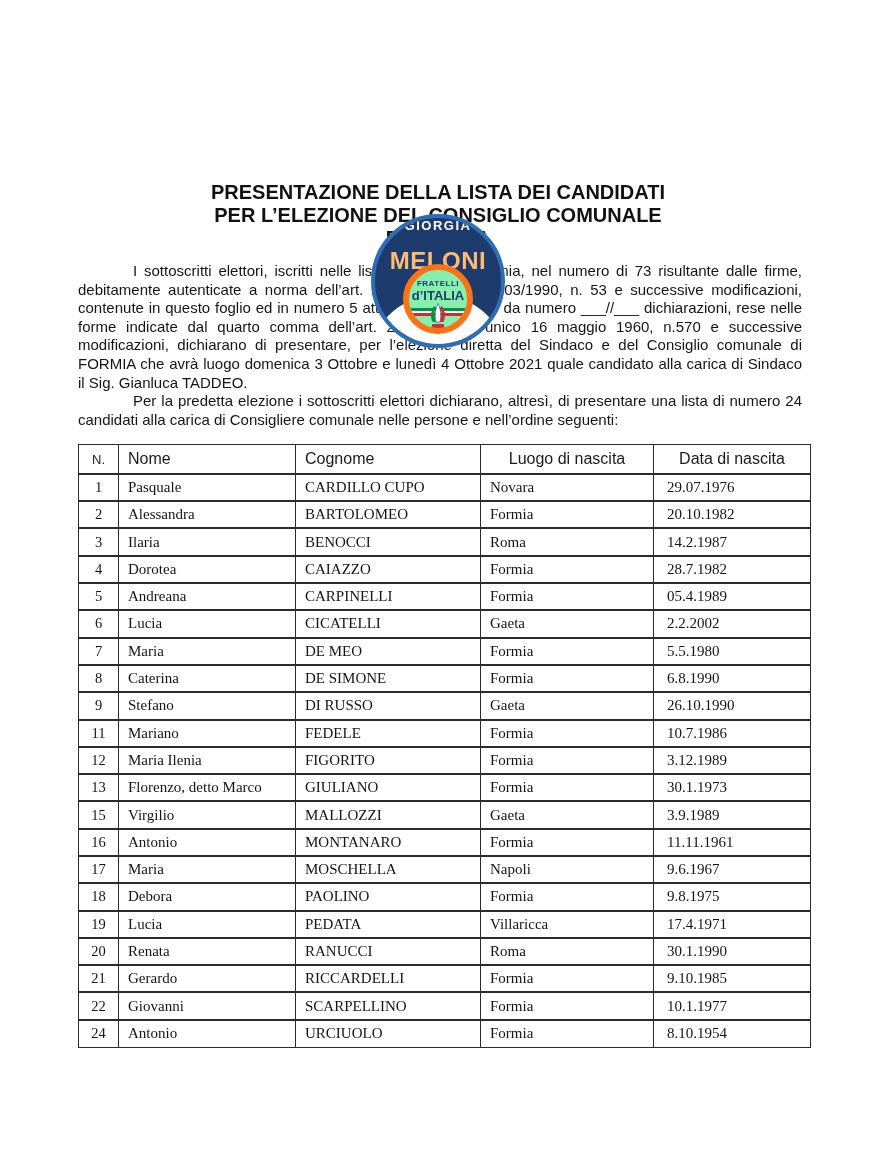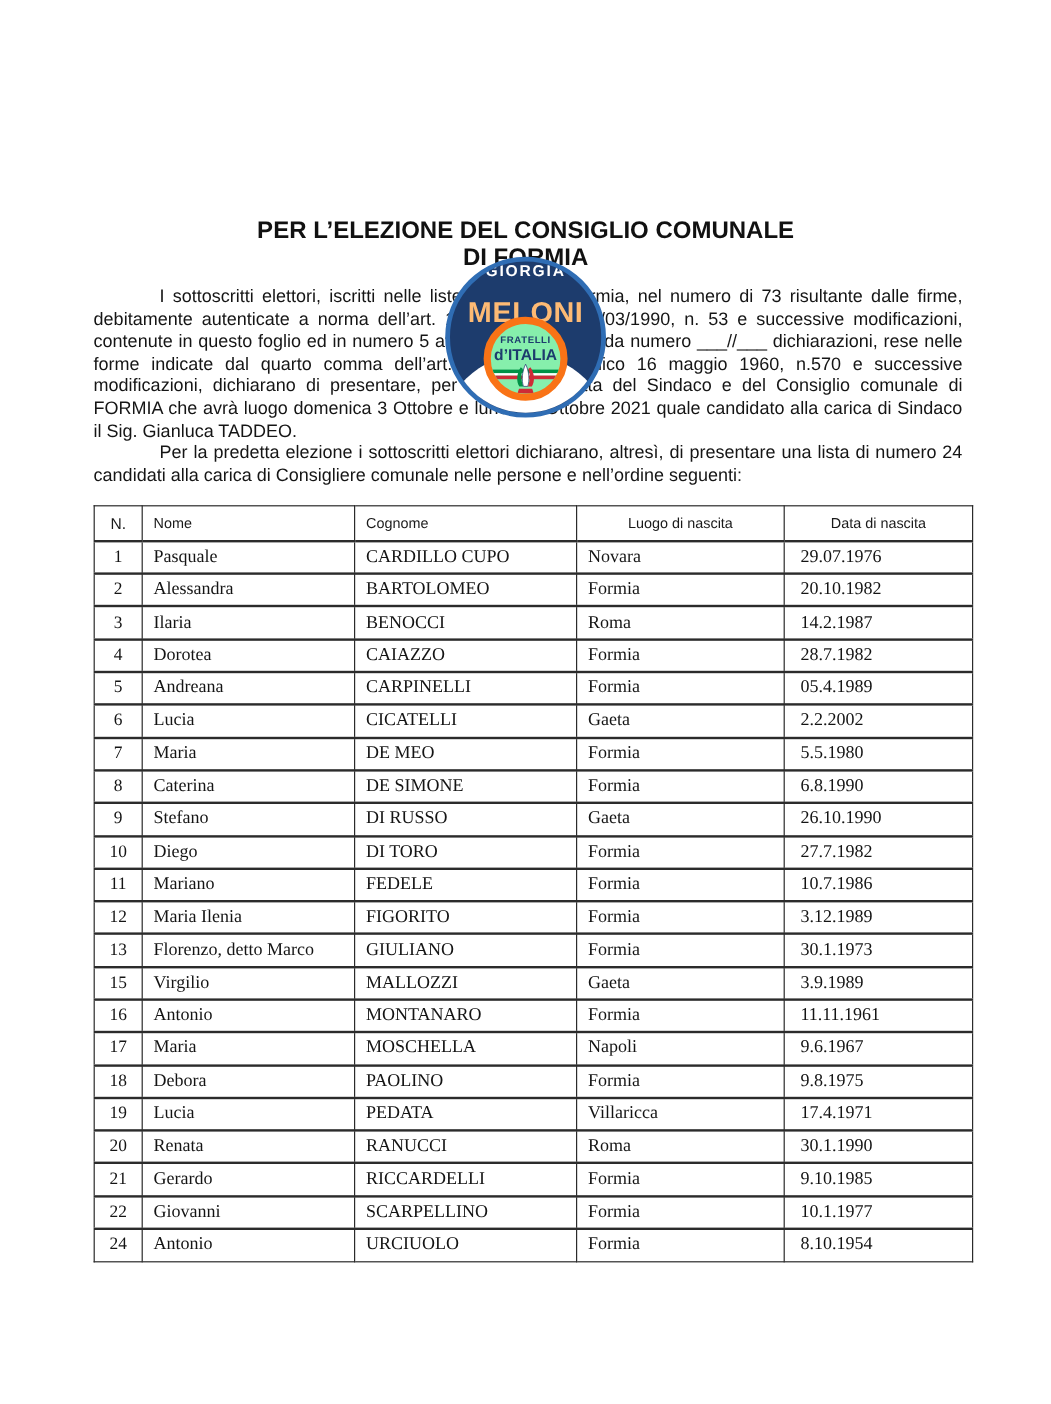--- a/index.html
+++ b/index.html
@@ -91,21 +91,21 @@
   }
   table.cand th, table.cand td{
     border:1px solid #2b2b2b;
     box-sizing:border-box;
     overflow:hidden;
     white-space:nowrap;
   }
   table.cand th{
     font-family:"Liberation Sans", sans-serif;
     font-weight:normal;
-    font-size:12px;
+    font-size:16px;
     height:29px;
     border-bottom:2px solid #2b2b2b;
   }
   table.cand th.h-n{font-size:13px;text-align:center;}
   table.cand th.h-left{text-align:left;padding-left:9px;}
   table.cand th.h-center{text-align:center;}
   table.cand td{
     font-family:"Liberation Serif", serif;
     font-size:15px;
     height:27.3px;
@@ -141,20 +141,21 @@
             <path d="M10,0.5 C7,6.5 6.5,14 8.2,19 L11.8,19 C13.5,14 13,6.5 10,0.5 Z" fill="#ffffff" stroke="#1d3c6d" stroke-width="0.6"></path>
             <path d="M14,3 C17.5,8 18,15 15.2,19 L12,19 C14,14 13.8,8 12.2,4.5 Z" fill="#ce2b37"></path>
             <path d="M4.5,21 L15.5,21 L16.8,25 L3.2,25 Z" fill="#ce2b37"></path>
           </svg>
         </span>
       </div>
     </div>
   </div>
 
   <div class="doc-title">
+    <div>PRESENTAZIONE DELLA LISTA DEI CANDIDATI</div>
     <div>PER L’ELEZIONE DEL CONSIGLIO COMUNALE</div>
     <div>DI FORMIA</div>
   </div>
 
   <div class="body-text">
     <p>I sottoscritti elettori, iscritti nelle liste elettorali di Formia, nel numero di 73 risultante dalle firme, debitamente autenticate a norma dell’art. 14 della Legge 21/03/1990, n. 53 e successive modificazioni, contenute in questo foglio ed in numero 5 atti separati, nonché da numero ___//___ dichiarazioni, rese nelle forme indicate dal quarto comma dell’art. 28 del testo unico 16 maggio 1960, n.570 e successive modificazioni, dichiarano di presentare, per l’elezione diretta del Sindaco e del Consiglio comunale di FORMIA che avrà luogo domenica 3 Ottobre e lunedì 4 Ottobre 2021 quale candidato alla carica di Sindaco il Sig. Gianluca TADDEO.</p>
     <p>Per la predetta elezione i sottoscritti elettori dichiarano, altresì, di presentare una lista di numero 24 candidati alla carica di Consigliere comunale nelle persone e nell’ordine seguenti:</p>
   </div>
 
   <table class="cand">
@@ -232,27 +233,20 @@
           <td class="c4">6.8.1990</td>
         </tr>
         <tr>
           <td class="c0">9</td>
           <td class="c1">Stefano</td>
           <td class="c2">DI RUSSO</td>
           <td class="c3">Gaeta</td>
           <td class="c4">26.10.1990</td>
         </tr>
         <tr>
-          <td class="c0">10</td>
-          <td class="c1">Diego</td>
-          <td class="c2">DI TORO</td>
-          <td class="c3">Formia</td>
-          <td class="c4">27.7.1982</td>
-        </tr>
-        <tr>
           <td class="c0">11</td>
           <td class="c1">Mariano</td>
           <td class="c2">FEDELE</td>
           <td class="c3">Formia</td>
           <td class="c4">10.7.1986</td>
         </tr>
         <tr>
           <td class="c0">12</td>
           <td class="c1">Maria Ilenia</td>
           <td class="c2">FIGORITO</td>

